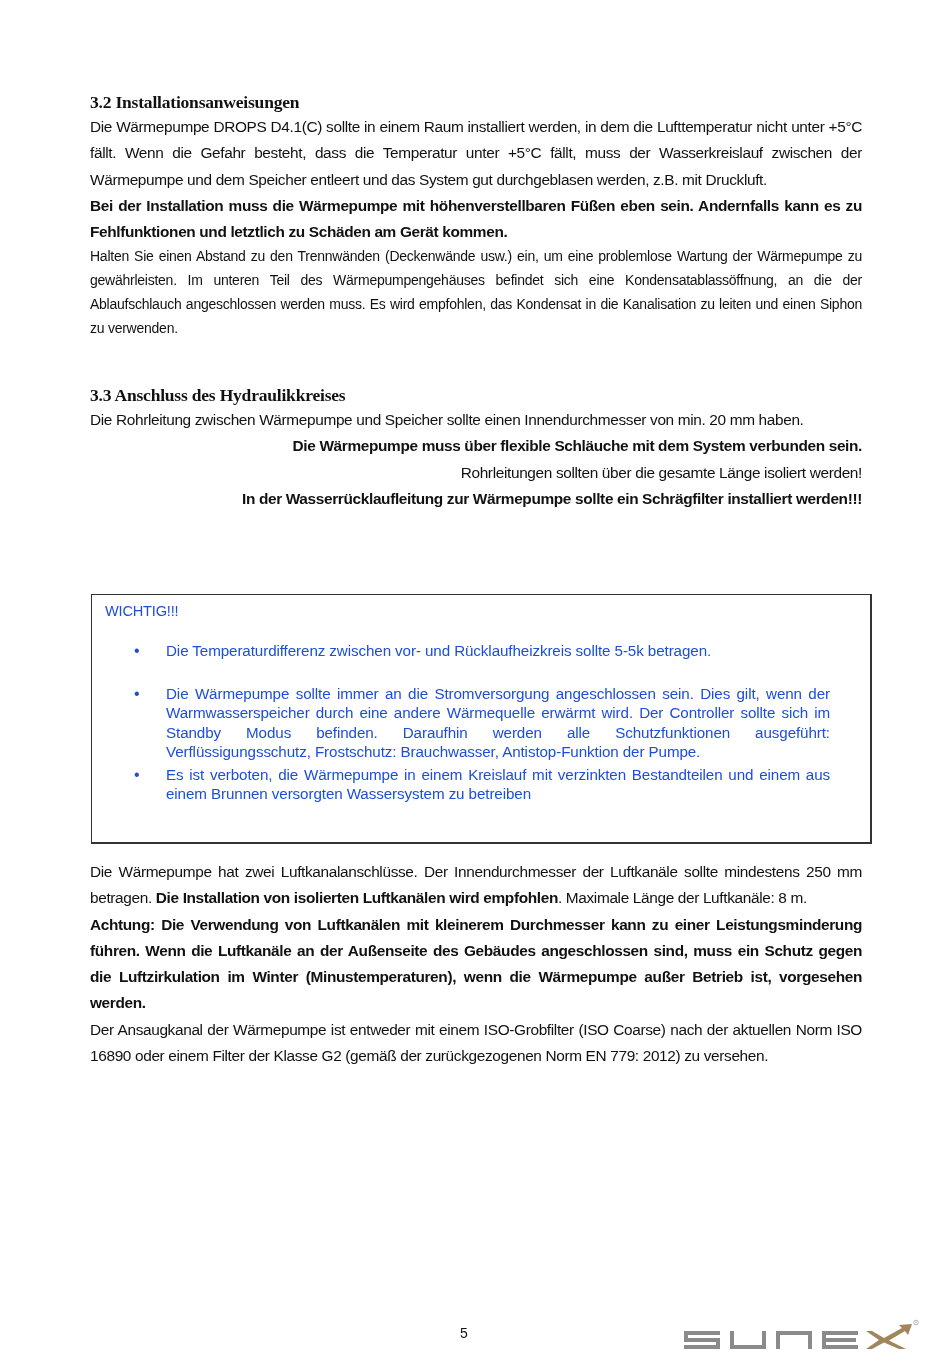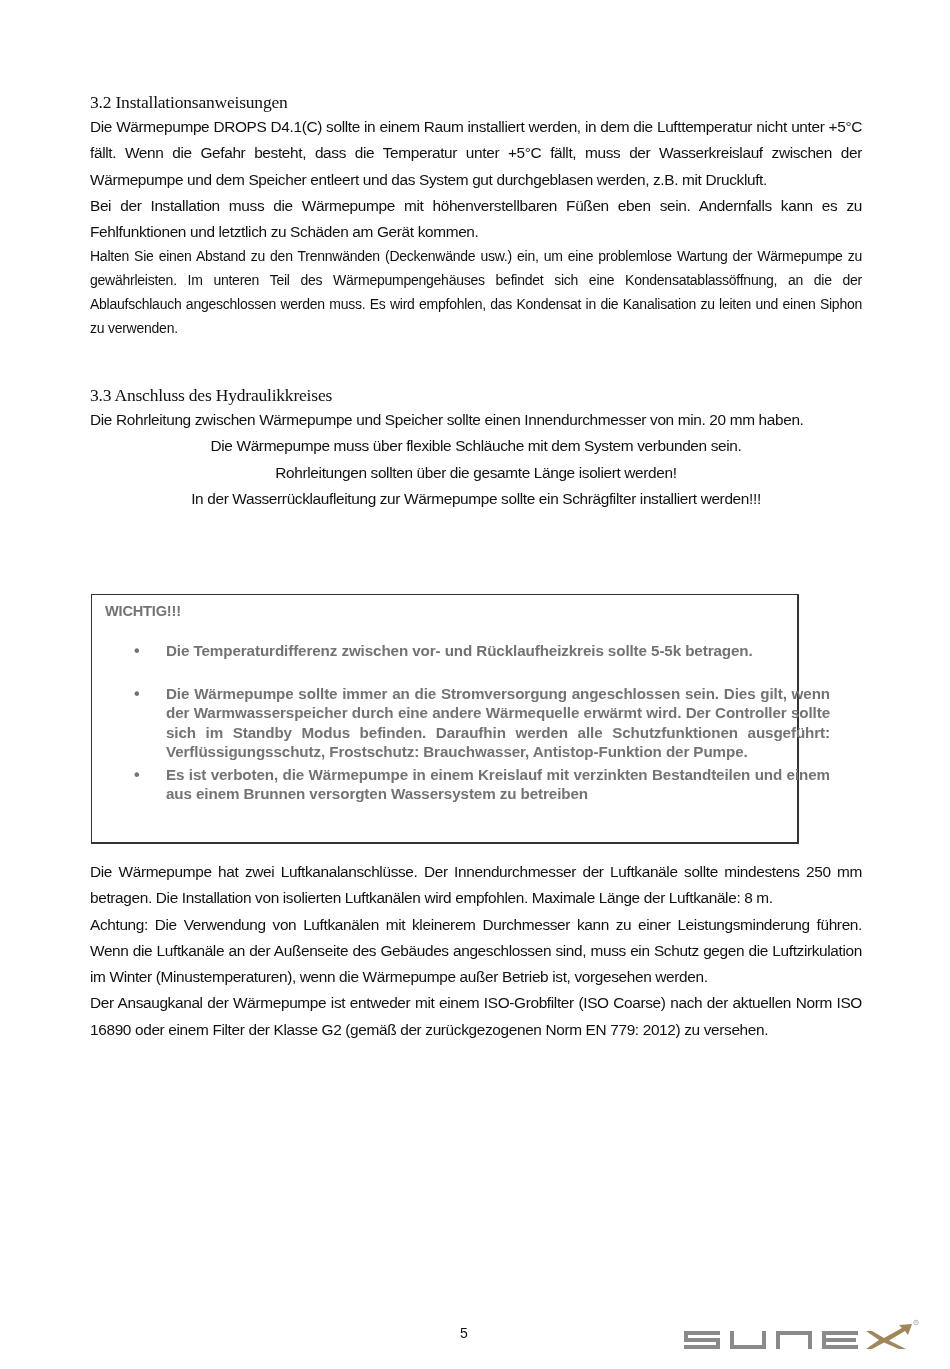--- a/index.html
+++ b/index.html
@@ -16,58 +16,58 @@
       font-family: "Liberation Sans", "DejaVu Sans", sans-serif;
     }
     .page {
       position: absolute;
       left: 90px;
       top: 90px;
       width: 772px;
     }
     .section-heading {
       font-family: "Liberation Serif", "DejaVu Serif", serif;
-      font-weight: normal;
+      font-weight: bold;
       font-size: 17.5px;
       line-height: 24px;
       margin: 0;
       letter-spacing: -0.2px;
     }
     .para {
       font-family: "Liberation Sans Narrow", "Liberation Sans", sans-serif;
       font-size: 15.4px;
       line-height: 26.3px;
       margin: 0;
       text-align: justify;
       letter-spacing: -0.35px;
     }
-    .para.bold, .bold { font-weight: normal; }
+    .para.bold, .bold { font-weight: bold; }
     .para.small {
       font-size: 14px;
       line-height: 23.8px;
       letter-spacing: -0.25px;
     }
-    .para.last-line { text-align: center; }
+    .para.last-line { text-align: right; }
     .sec-3-2 { position: absolute; top: 0; left: 0; width: 772px; }
     .sec-3-3 { position: absolute; top: 293px; left: 0; width: 772px; }
     .sec-3-4 { position: absolute; top: 769px; left: 0; width: 772px; }
 
     .warning-box {
       position: absolute;
       left: 1px;
       top: 504px;
-      width: 708px;
+      width: 781px;
       height: 250px;
       border: 1.5px solid #333333;
       border-bottom-width: 2.5px;
       border-right-width: 2px;
       box-sizing: border-box;
       font-family: "Liberation Sans", "DejaVu Sans", sans-serif;
-      font-weight: bold;
-      color: #737373;
+      font-weight: normal;
+      color: #1d4ed8;
     }
     .warning-title {
       position: absolute;
       left: 13px;
       top: 8px;
       font-size: 14.6px;
       letter-spacing: -0.2px;
     }
     .warning-list {
       position: absolute;

